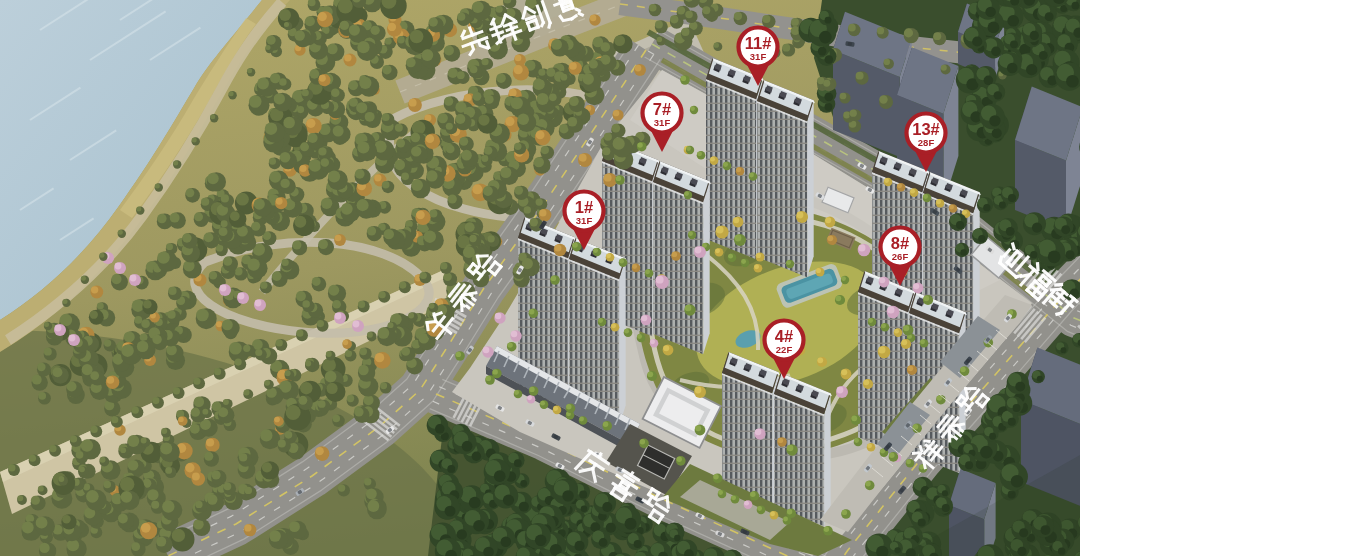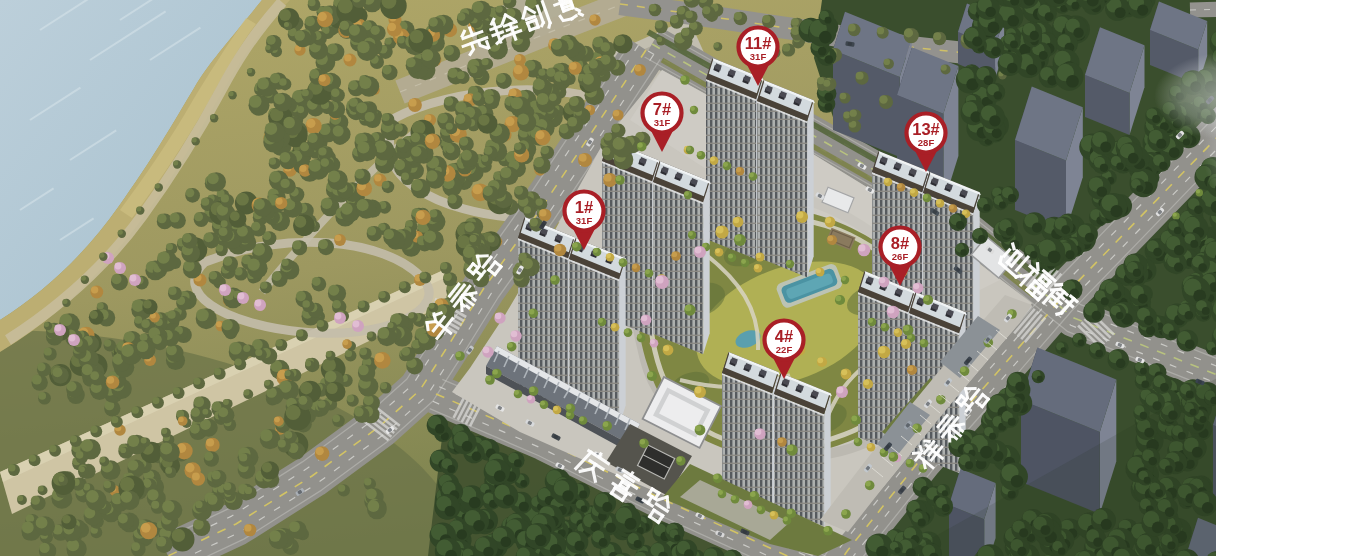--- a/index.html
+++ b/index.html
@@ -1,14 +1,14 @@
 <!DOCTYPE html>
 <html><head><meta charset="utf-8"><style>
 html,body{margin:0;padding:0;}
-#stage{position:relative;width:1216px;height:556px;overflow:hidden;font-family:"Liberation Sans",sans-serif;background:#8f8f52;}
+#stage{position:relative;width:1080px;height:556px;overflow:hidden;font-family:"Liberation Sans",sans-serif;background:#8f8f52;}
 </style></head><body>
 <div id="stage">
 <svg width="1356" height="556" viewBox="0 0 1356 556">
 <defs>
 <linearGradient id="parkg" x1="0" y1="0" x2="0.35" y2="1">
  <stop offset="0" stop-color="#b0a768"></stop>
           <stop offset="0.5" stop-color="#9d9860"></stop>
           <stop offset="1" stop-color="#78804c"></stop>
 </linearGradient>
 <linearGradient id="waterg" x1="0" y1="0" x2="1" y2="1">

